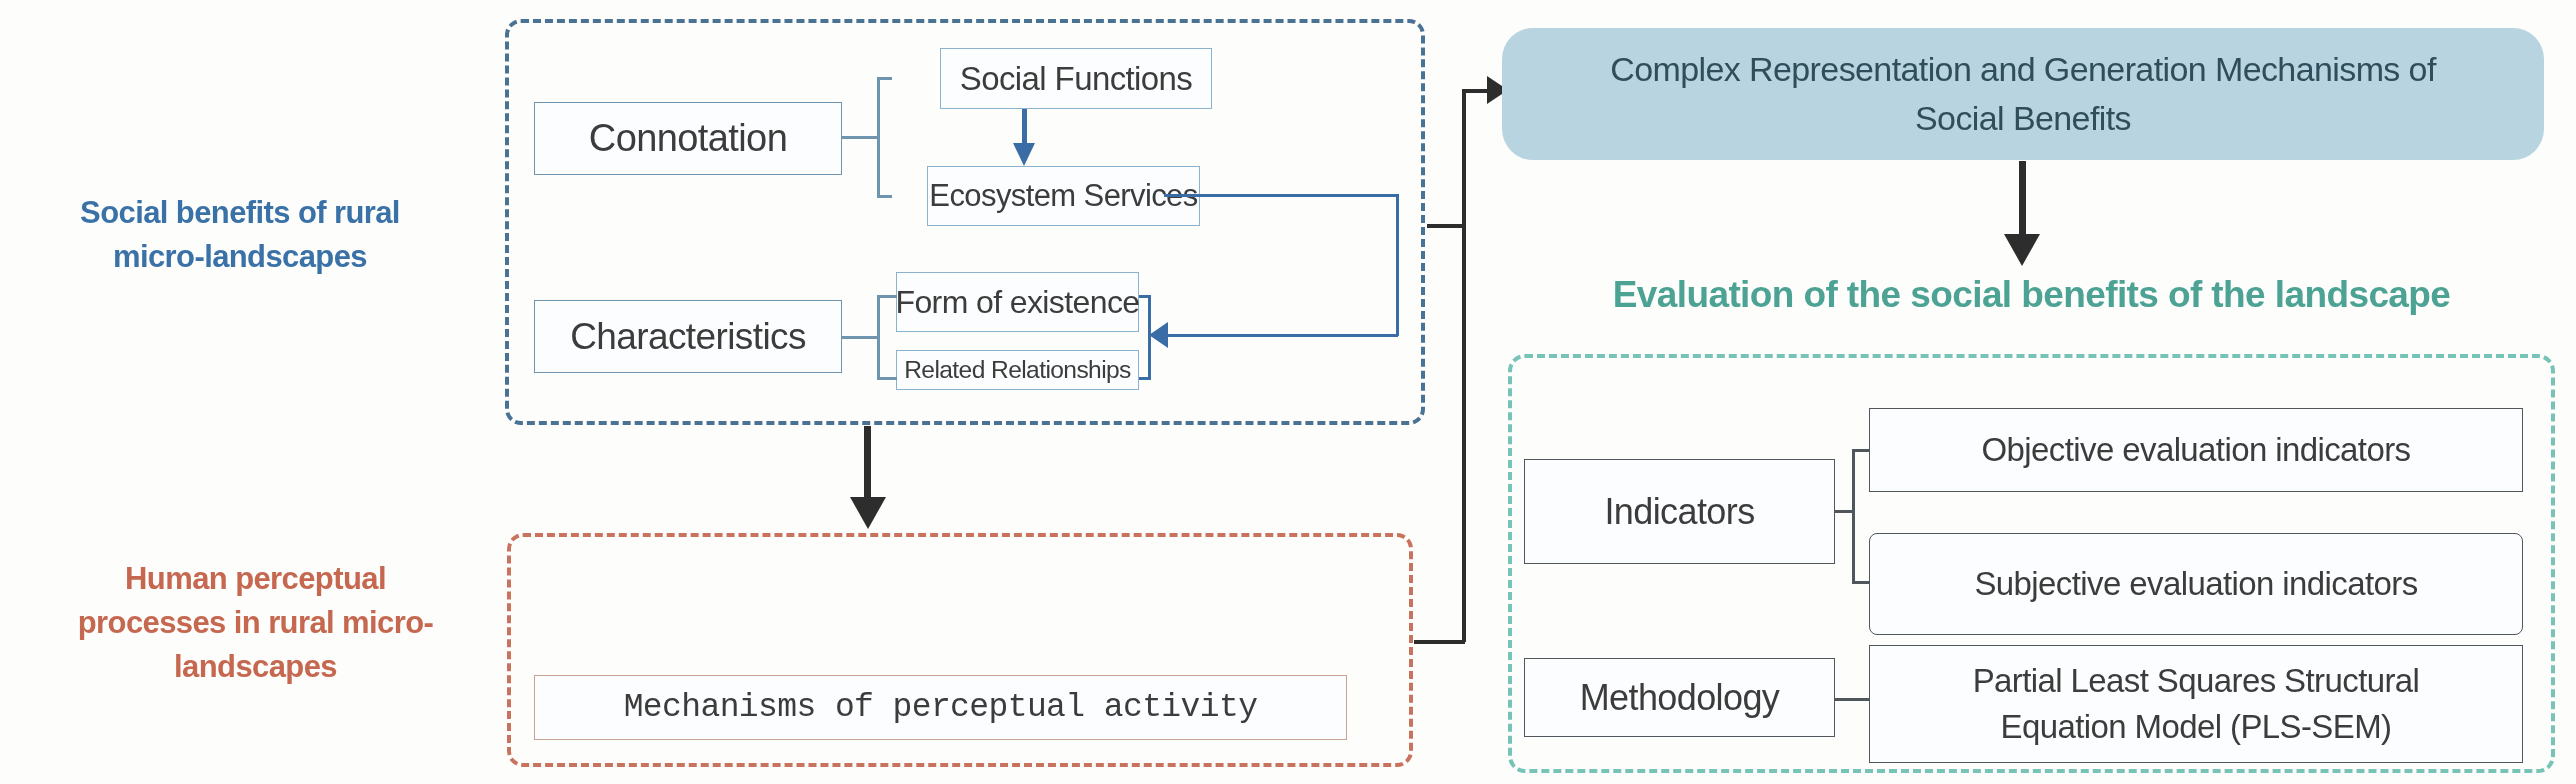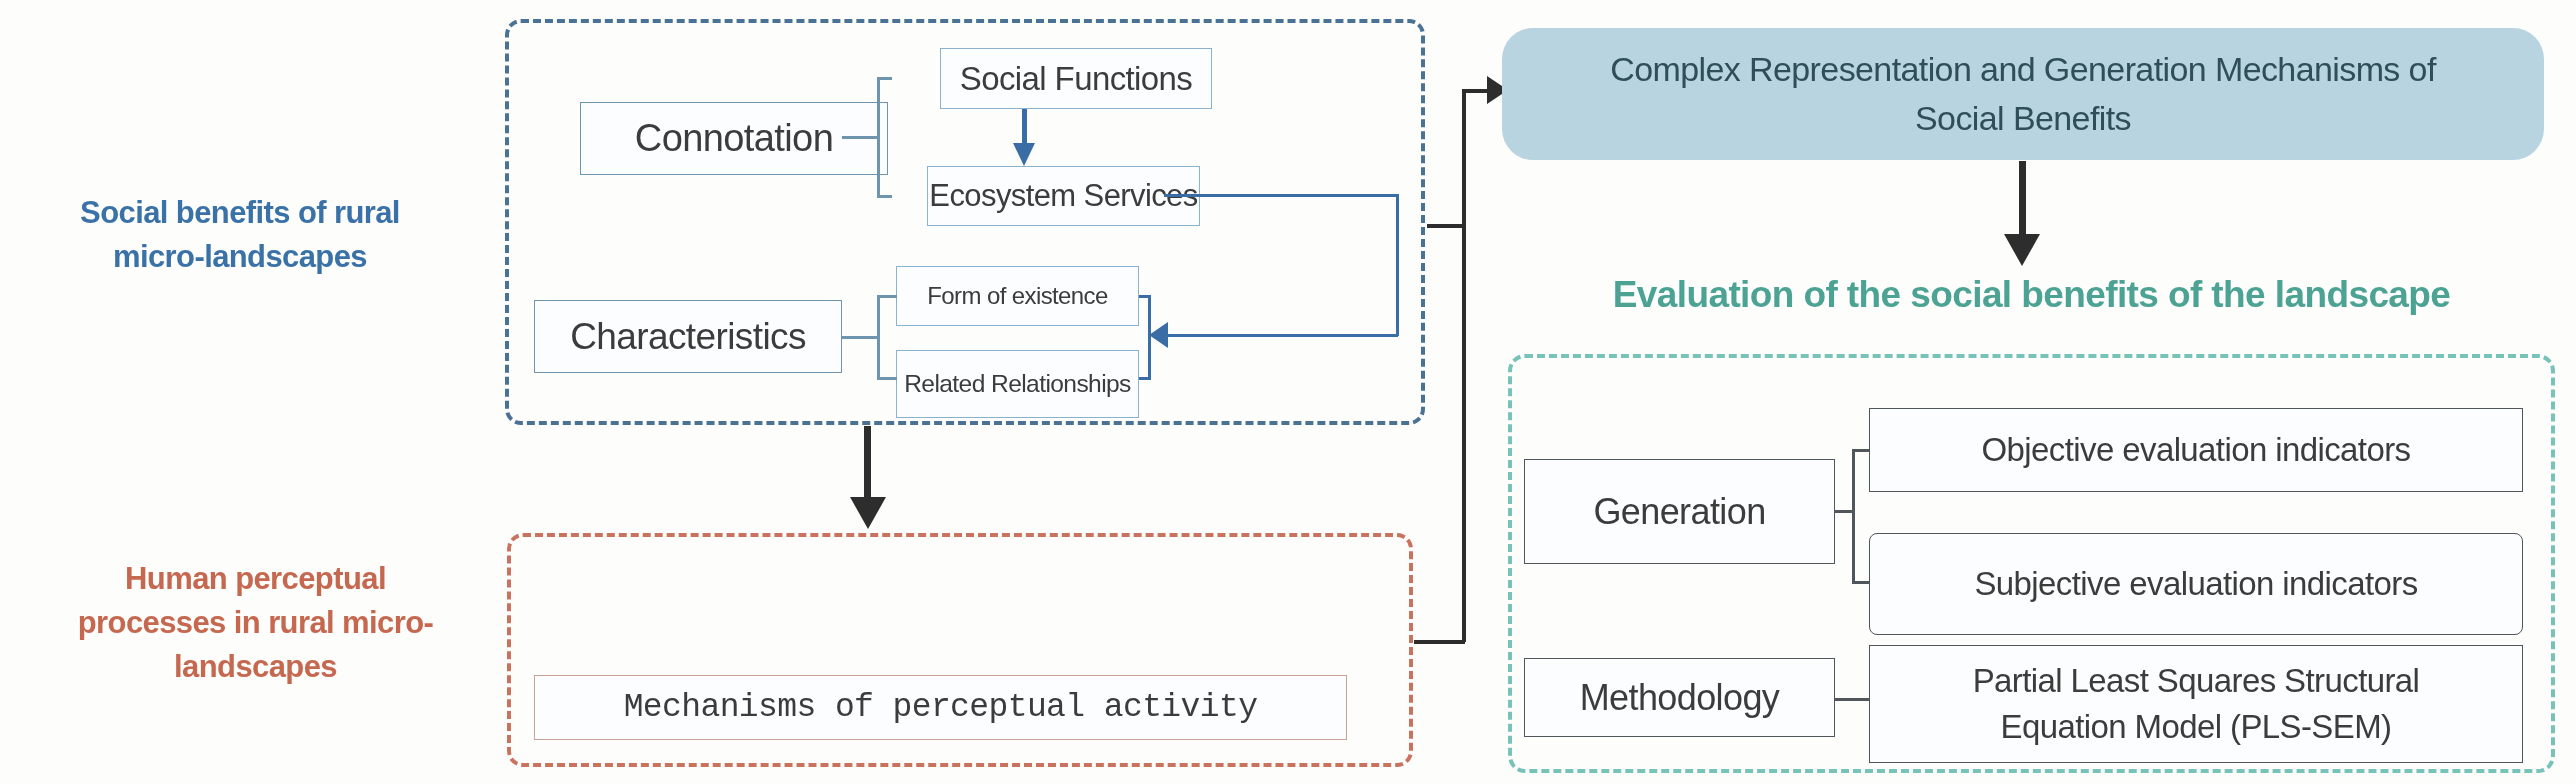--- a/index.html
+++ b/index.html
@@ -70,31 +70,31 @@
 
   <div class="side-label" style="left:21.5px;top:191px;width:437px;font-size:31px;color:var(--label-blue);">Social benefits of rural
 micro-landscapes</div>
 
   <div class="side-label" style="left:21.5px;top:557px;width:468px;font-size:31px;color:var(--label-orange);">Human perceptual
 processes in rural micro-
 landscapes</div>
 
   <div class="frame blue" style="left:505px;top:18.5px;width:920px;height:406px;"></div>
 
-  <div class="box border-blue-mid" style="left:534px;top:102px;width:308px;height:73px;font-size:38px;margin-left:46px;">Connotation</div>
+  <div class="box border-blue-mid" style="left:534px;top:102px;width:308px;height:73px;font-size:38px;">Connotation</div>
 
   <div class="box border-blue-light" style="left:940px;top:48px;width:272px;height:61px;font-size:33px;">Social Functions</div>
 
   <div class="box border-blue-light" style="left:891px;top:166px;width:273px;height:60px;font-size:31px;margin-left:36px;">Ecosystem Services</div>
 
   <div class="box border-blue-mid" style="left:534px;top:300px;width:308px;height:73px;font-size:37px;">Characteristics</div>
 
-  <div class="box border-blue-light" style="left:896px;top:266px;width:243px;height:60px;font-size:24px;">Form of existence</div>
+  <div class="box border-blue-light" style="left:896px;top:272px;width:243px;height:60px;font-size:32px;">Form of existence</div>
 
-  <div class="box border-blue-light" style="left:896px;top:350px;width:243px;height:68px;font-size:24.6px;">Related Relationships</div>
+  <div class="box border-blue-light" style="left:896px;top:350px;width:243px;height:40px;font-size:24.6px;">Related Relationships</div>
 
   <div class="hline line-blue-soft" style="left:842px;top:136px;width:37px;height:2.5px;"></div>
   <div class="vline line-blue-soft" style="left:877px;top:77px;width:2.5px;height:121px;"></div>
   <div class="hline line-blue-soft" style="left:877px;top:77px;width:15.4px;height:2.5px;"></div>
   <div class="hline line-blue-soft" style="left:877px;top:195px;width:15.4px;height:2.5px;"></div>
 
   <div class="hline line-blue-soft" style="left:842px;top:336px;width:37px;height:2.5px;"></div>
   <div class="vline line-blue-soft" style="left:877px;top:295px;width:2.5px;height:85px;"></div>
   <div class="hline line-blue-soft" style="left:877px;top:295px;width:20.3px;height:2.5px;"></div>
   <div class="hline line-blue-soft" style="left:877px;top:377px;width:20.3px;height:2.5px;"></div>
@@ -127,21 +127,21 @@
   <div class="complex-box" style="left:1502px;top:28px;width:1042px;height:132px;border-radius:31px;">Complex Representation and Generation Mechanisms of
 Social Benefits</div>
 
   <div class="vline line-black" style="left:2019px;top:161px;width:7.4px;height:74px;"></div>
   <div class="ah down-blk" style="left:2004px;top:234px;"></div>
 
   <div class="teal-heading" style="left:1508px;top:274px;width:1047px;">Evaluation of the social benefits of the landscape</div>
 
   <div class="frame teal" style="left:1508px;top:354px;width:1047px;height:419px;"></div>
 
-  <div class="box border-gray" style="left:1524px;top:459px;width:311px;height:105px;font-size:36px;">Generation</div>
+  <div class="box border-gray" style="left:1524px;top:459px;width:311px;height:105px;font-size:36px;">Indicators</div>
 
   <div class="box border-gray" style="left:1869px;top:408px;width:654px;height:84px;font-size:33px;">Objective evaluation indicators</div>
 
   <div class="box border-gray" style="left:1869px;top:533px;width:654px;height:102px;font-size:33px;border-radius:8px;">Subjective evaluation indicators</div>
 
   <div class="hline line-gray" style="left:1835px;top:510px;width:19.7px;height:2.5px;"></div>
   <div class="vline line-gray" style="left:1852px;top:449px;width:2.5px;height:134px;"></div>
   <div class="hline line-gray" style="left:1852px;top:449px;width:16.6px;height:2.5px;"></div>
   <div class="hline line-gray" style="left:1852px;top:581px;width:16.6px;height:2.5px;"></div>
 

